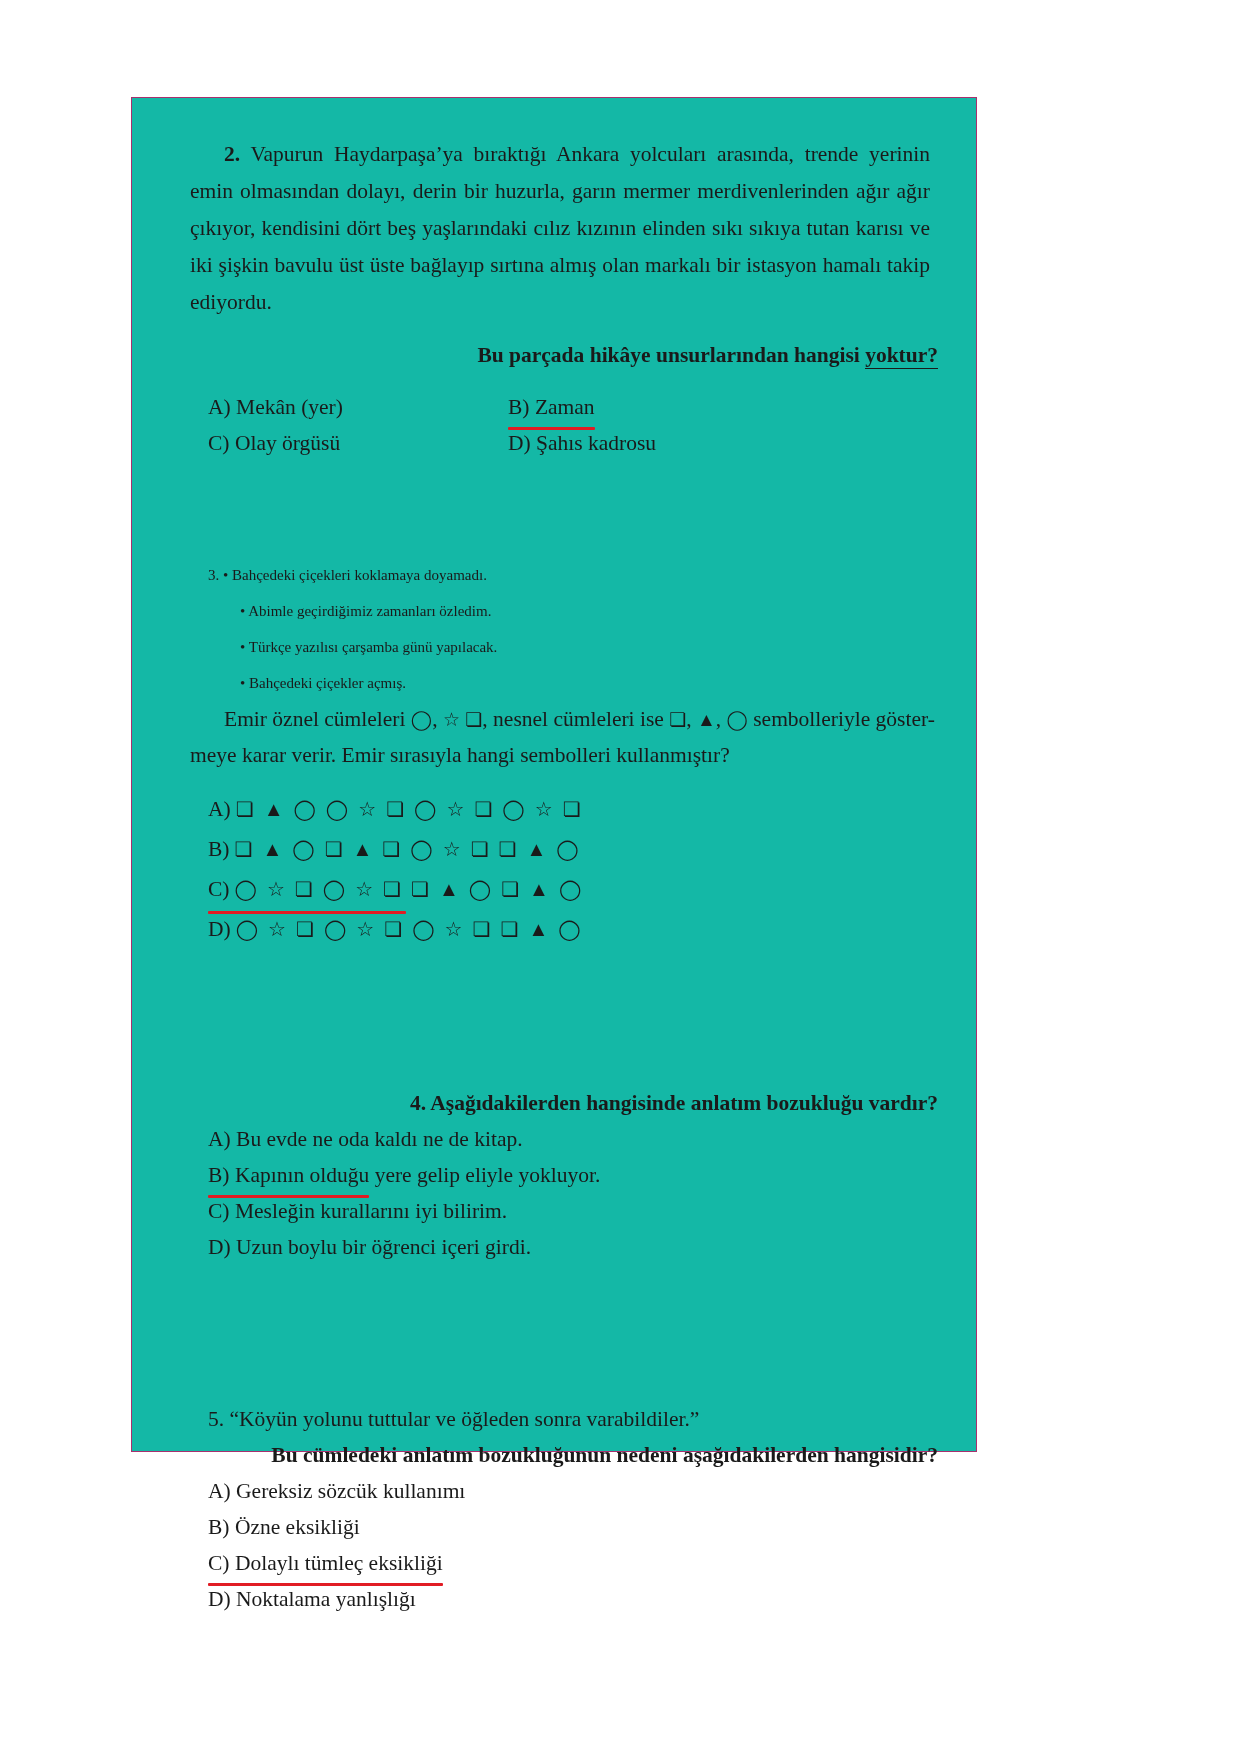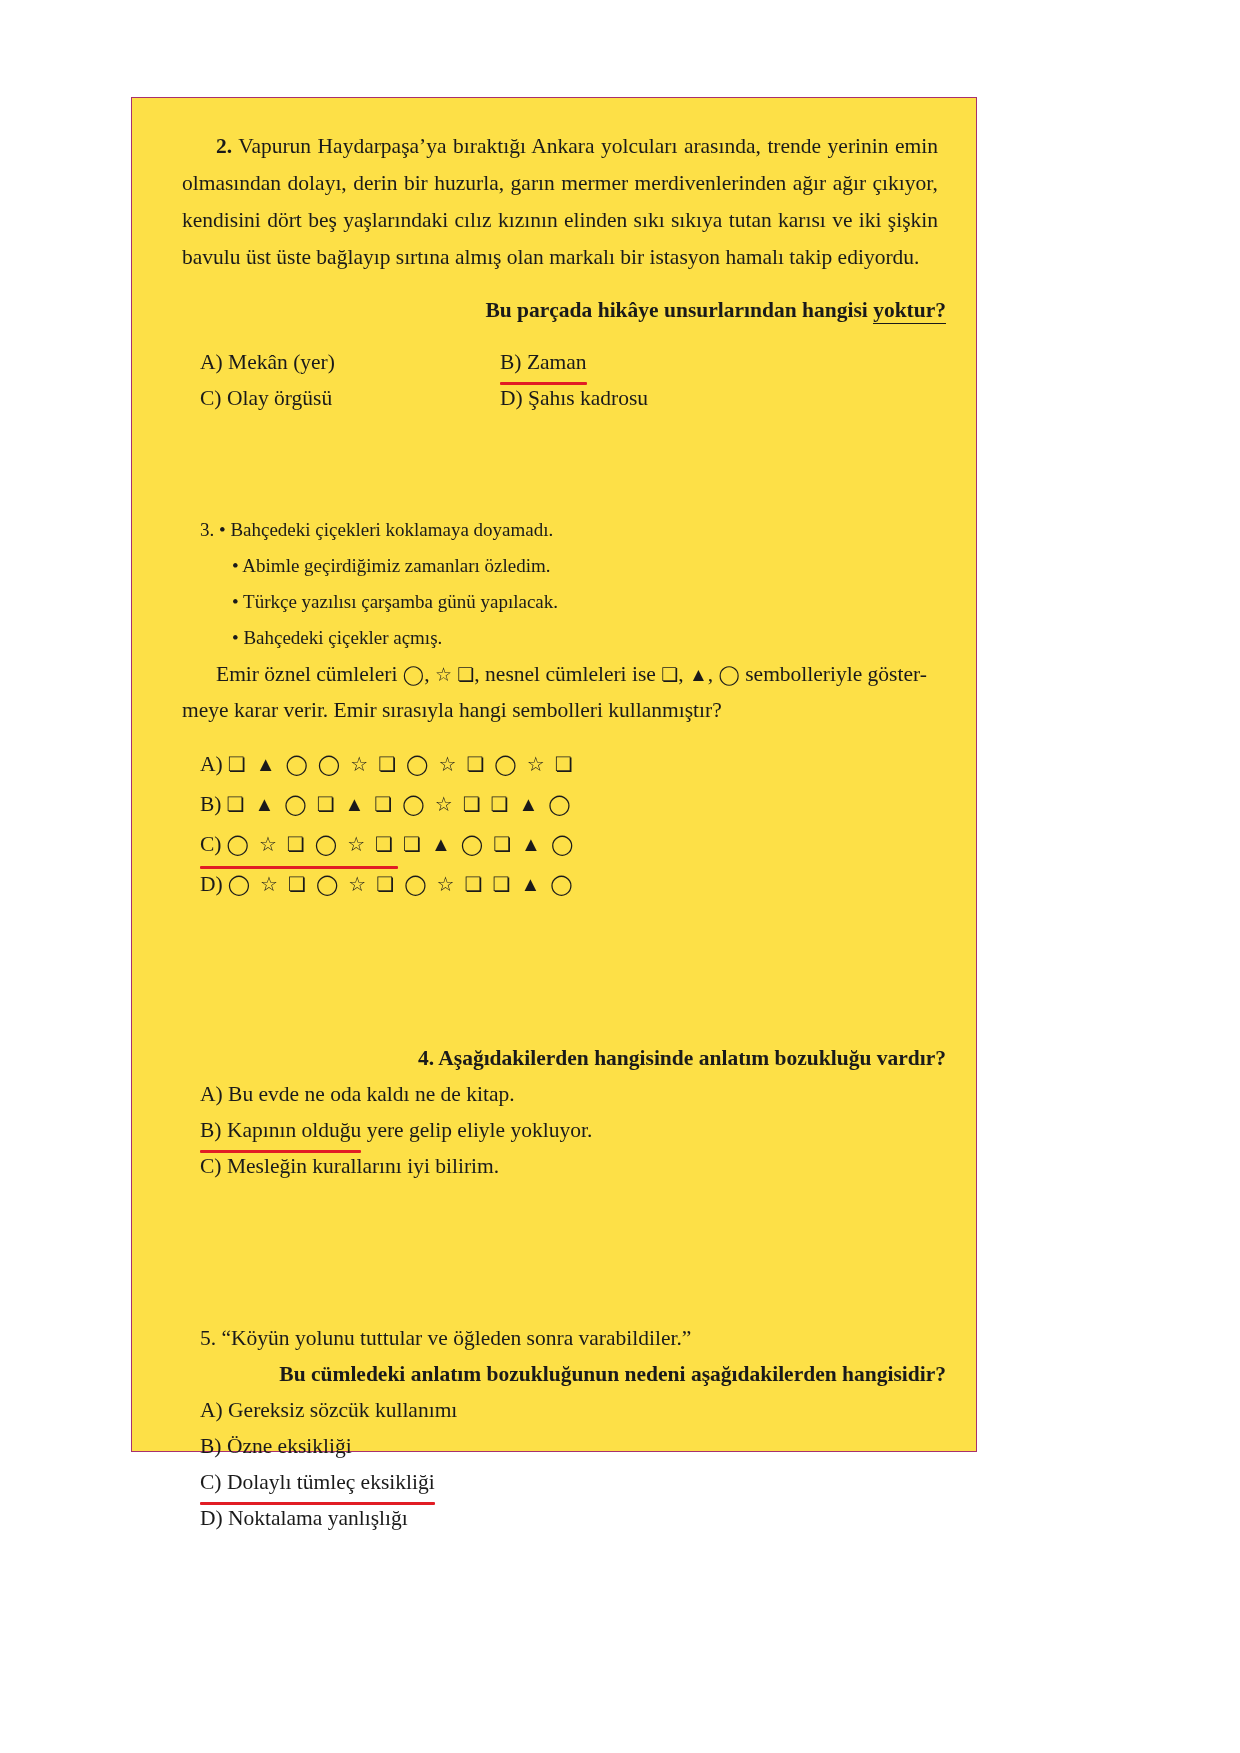--- a/index.html
+++ b/index.html
@@ -20,24 +20,24 @@
     width: 1240px;
     height: 1753px;
     background: #ffffff;
   }
   .sheet {
     position: absolute;
     left: 131px;
     top: 97px;
     width: 846px;
     height: 1355px;
-    background: #fde047;
+    background: #14b8a6;
     border: 1.5px solid #a8306e;
     box-sizing: border-box;
-    padding: 4px;
+    padding: 12px;
   }
   .inner {
     padding: 26px 26px 0 46px;
   }
   
   .para {
     font-size: 21.5px;
     line-height: 37px;
     text-align: justify;
     text-justify: inter-word;
@@ -70,21 +70,21 @@
     padding-left: 18px;
     white-space: nowrap;
   }
   .optrow {
     display: flex;
     padding-left: 18px;
   }
   .optrow > .opt { padding-left: 0; }
   .optrow > .col1 { width: 300px; flex: 0 0 300px; }
   .bullet-line {
-    font-size: 19px;
+    font-size: 15px;
     line-height: 36px;
     margin: 0;
     padding-left: 18px;
     white-space: nowrap;
   }
   .bullet-line.sub { padding-left: 50px; }
   .plain-line {
     font-size: 21.5px;
     line-height: 36px;
     margin: 0;
@@ -187,20 +187,21 @@
       </div>
 
       <div class="spacer-xl"></div>
       <div class="spacer-md"></div>
 
       <div>
         <p class="bold-q"><span>4.</span> <span>Aşağıdakilerden hangisinde anlatım bozukluğu vardır?</span></p>
         <p class="opt"><span>A)</span> <span>Bu evde ne oda kaldı ne de kitap.</span></p>
         <p class="opt"><span class="uline-red"><span>B)</span> <span>Kapının olduğu</span></span> <span>yere gelip eliyle yokluyor.</span></p>
         <p class="opt"><span>C)</span> <span>Mesleğin kurallarını iyi bilirim.</span></p>
+        <p class="opt"><span>D)</span> <span>Uzun boylu bir öğrenci içeri girdi.</span></p>
       </div>
 
       <div class="spacer-xl"></div>
       <div class="spacer-md"></div>
 
       <div>
         <p class="opt"><span class="qnum">5.</span> <span>“Köyün yolunu tuttular ve öğleden sonra varabildiler.”</span></p>
         <p class="bold-q">Bu cümledeki anlatım bozukluğunun nedeni aşağıdakilerden hangisidir?</p>
         <p class="opt"><span>A)</span> <span>Gereksiz sözcük kullanımı</span></p>
         <p class="opt"><span>B)</span> <span>Özne eksikliği</span></p>

